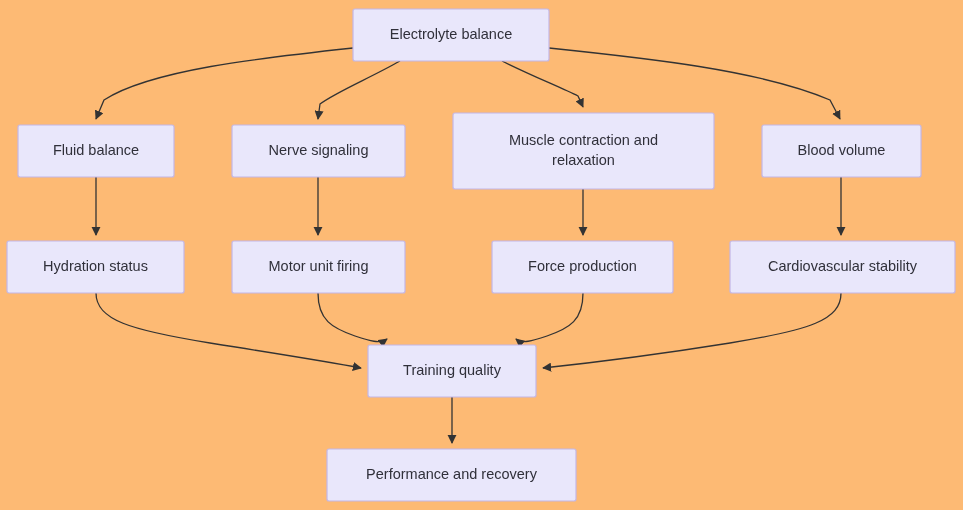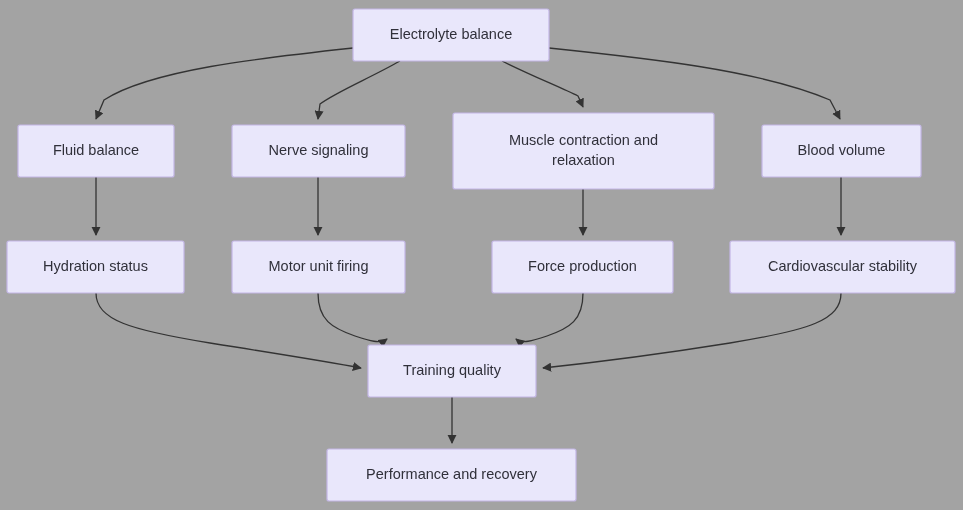--- a/index.html
+++ b/index.html
@@ -7,21 +7,21 @@
     padding: 0;
     background: #ffffff;
   }
   body {
     font-family: "Liberation Sans", sans-serif;
   }
   #diagram-root {
     position: relative;
     width: 963px;
     height: 510px;
-    background: #a3a3a3;
+    background: #fdba74;
     overflow: hidden;
   }
   svg.flow-canvas {
     position: absolute;
     top: 0;
     left: 0;
     width: 963px;
     height: 510px;
   }
   .edge-path {

